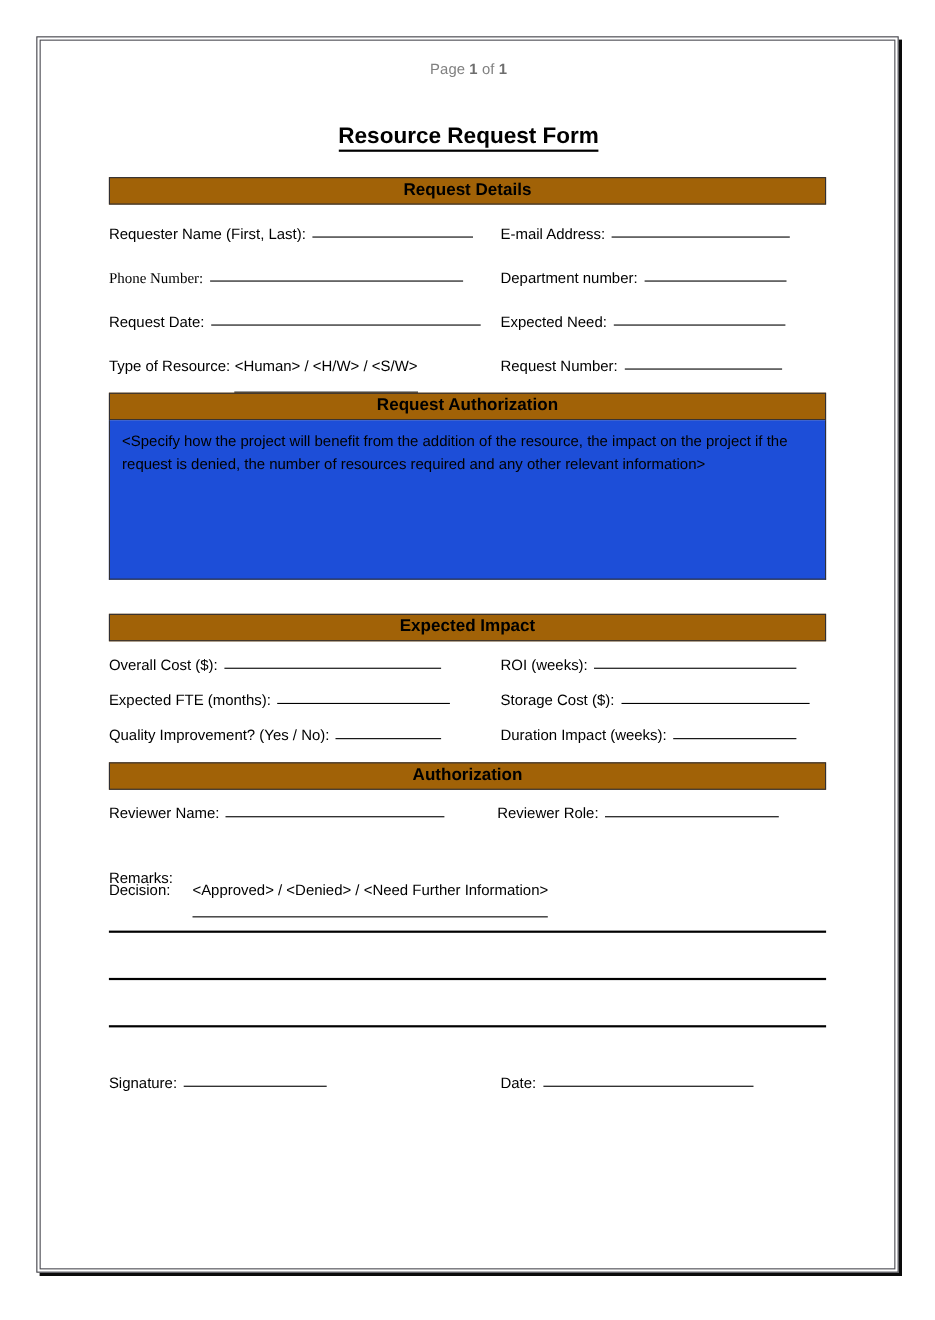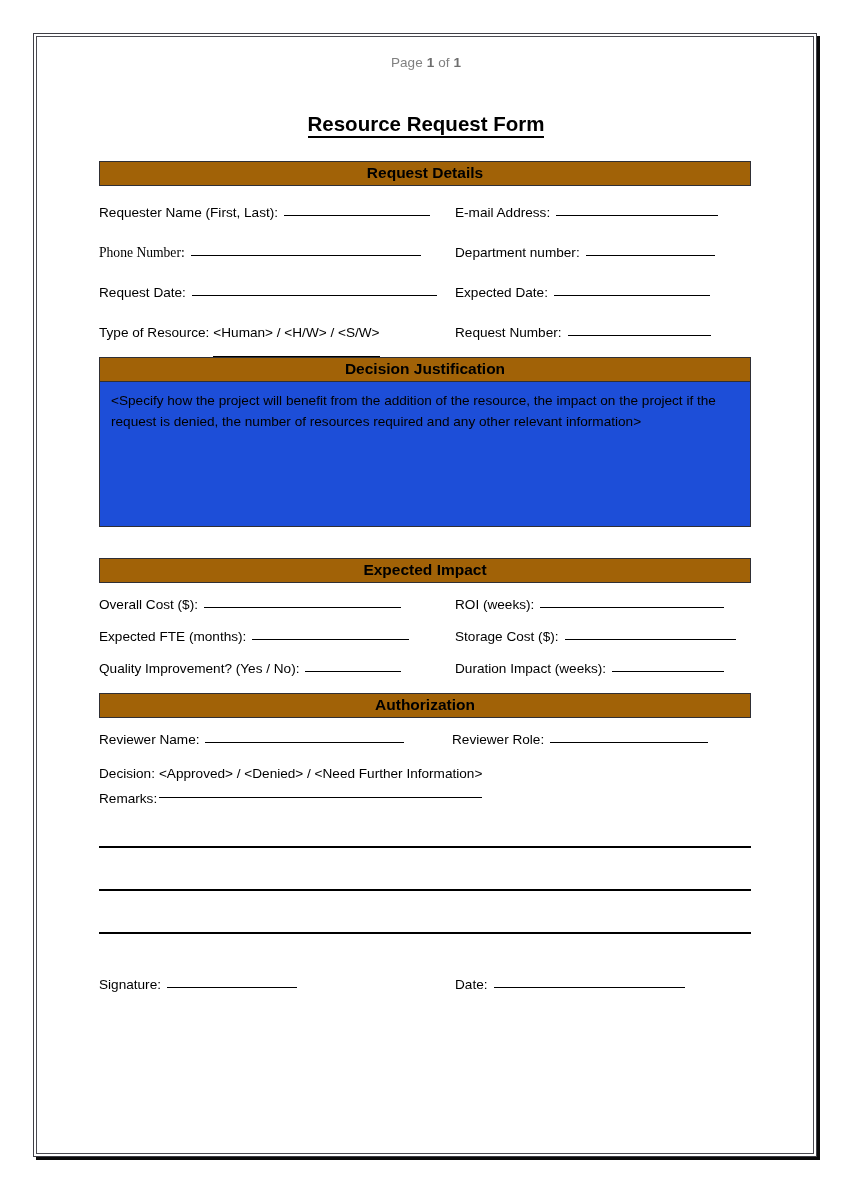--- a/index.html
+++ b/index.html
@@ -170,34 +170,34 @@
       <div class="field" style="left:421px; top:211px;">
         <span class="lbl">Department number:</span>
         <span class="rule" style="width:129px;"></span>
       </div>
 
       <div class="field" style="left:65px; top:251px;">
         <span class="lbl">Request Date:</span>
         <span class="rule" style="width:245px;"></span>
       </div>
       <div class="field" style="left:421px; top:251px;">
-        <span class="lbl">Expected Date:</span>
+        <span class="lbl">Expected Need:</span>
         <span class="rule" style="width:156px;"></span>
       </div>
 
       <div class="field" style="left:65px; top:291px;">
         <span class="lbl">Type of Resource:</span>
         <span class="inline-choice">&lt;Human&gt; / &lt;H/W&gt; / &lt;S/W&gt;</span>
       </div>
       <div class="field" style="left:421px; top:291px;">
         <span class="lbl">Request Number:</span>
         <span class="rule" style="width:143px;"></span>
       </div>
 
-      <div class="sec-bar" style="top:323px;"><span>Decision Justification</span></div>
+      <div class="sec-bar" style="top:323px;"><span>Request Authorization</span></div>
       <div class="just-body" style="top:348px; height:145px;"><span>&lt;Specify how the project will benefit from the addition of the resource, the impact on the project if the request is denied, the number of resources required and any other relevant information&gt;</span></div>
 
       <div class="sec-bar" style="top:524px;"><span>Expected Impact</span></div>
 
       <div class="field" style="left:65px; top:563px;">
         <span class="lbl">Overall Cost ($):</span>
         <span class="rule" style="width:197px;"></span>
       </div>
       <div class="field" style="left:421px; top:563px;">
         <span class="lbl">ROI (weeks):</span>
@@ -226,21 +226,21 @@
 
       <div class="field" style="left:65px; top:698px;">
         <span class="lbl">Reviewer Name:</span>
         <span class="rule" style="width:199px;"></span>
       </div>
       <div class="field" style="left:418px; top:698px;">
         <span class="lbl">Reviewer Role:</span>
         <span class="rule" style="width:158px;"></span>
       </div>
 
-      <div class="field" style="left:65px; top:732px;">
+      <div class="field" style="left:65px; top:768px;gap:16px;">
         <span class="lbl">Decision:</span>
         <span class="inline-choice">&lt;Approved&gt; / &lt;Denied&gt; / &lt;Need Further Information&gt;</span>
       </div>
 
       <div class="field" style="left:65px; top:757px;">
         <span class="lbl">Remarks:</span>
       </div>
 
       <div class="remark-rule" style="top:812px;"></div>
       <div class="remark-rule" style="top:855px;"></div>

